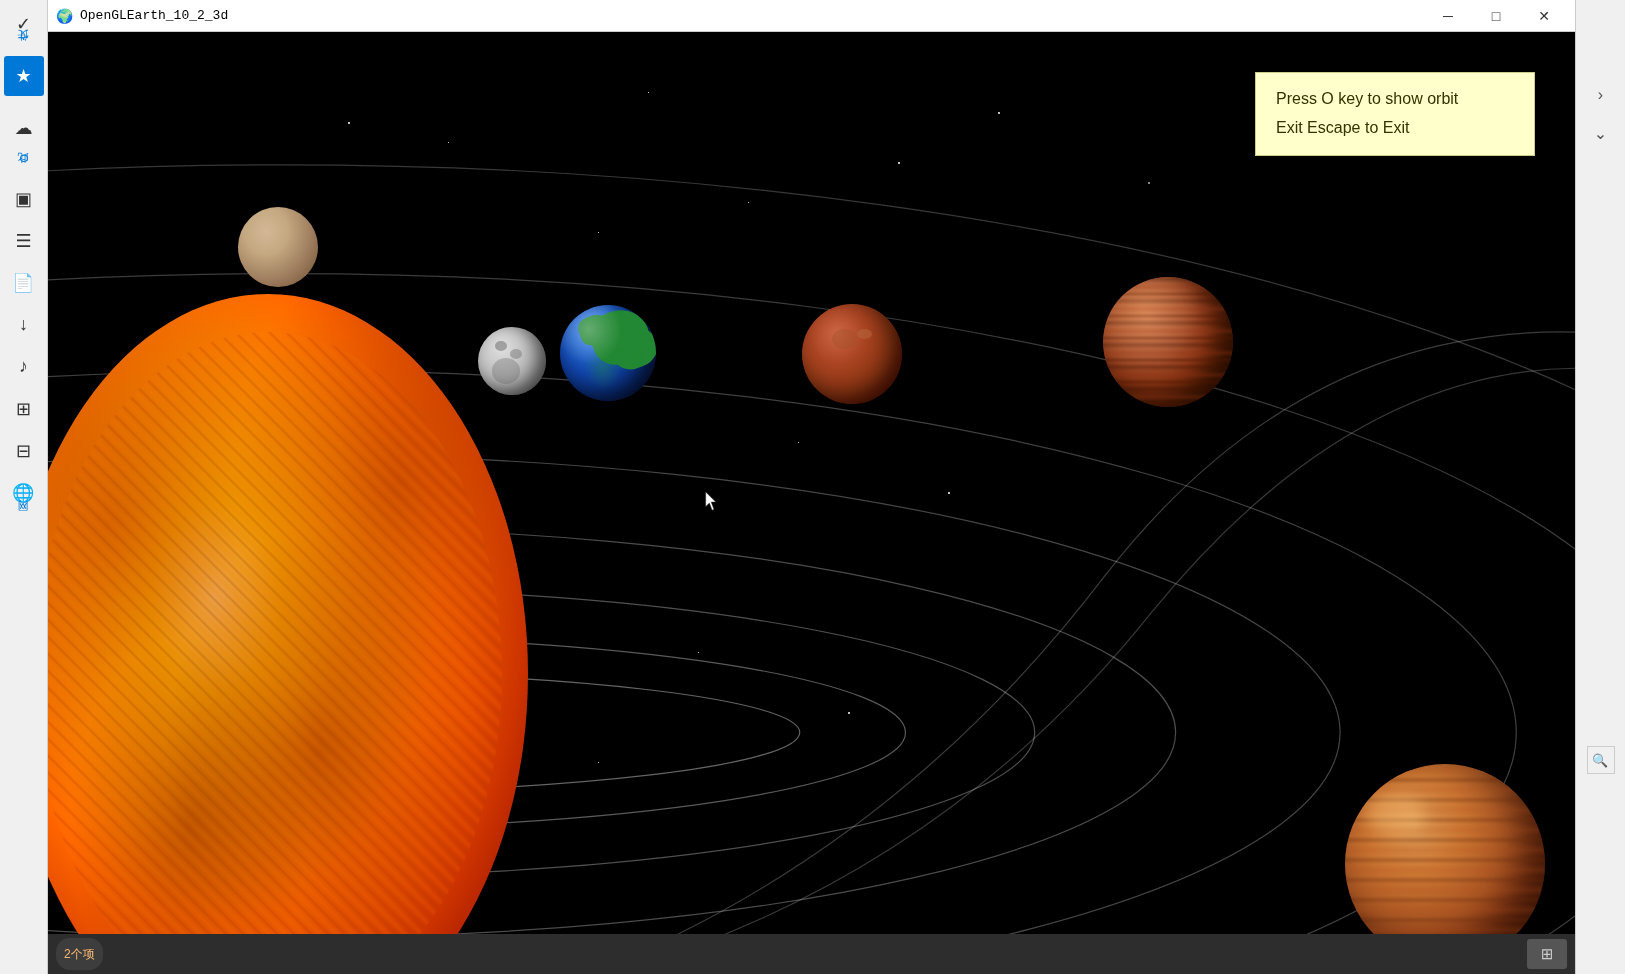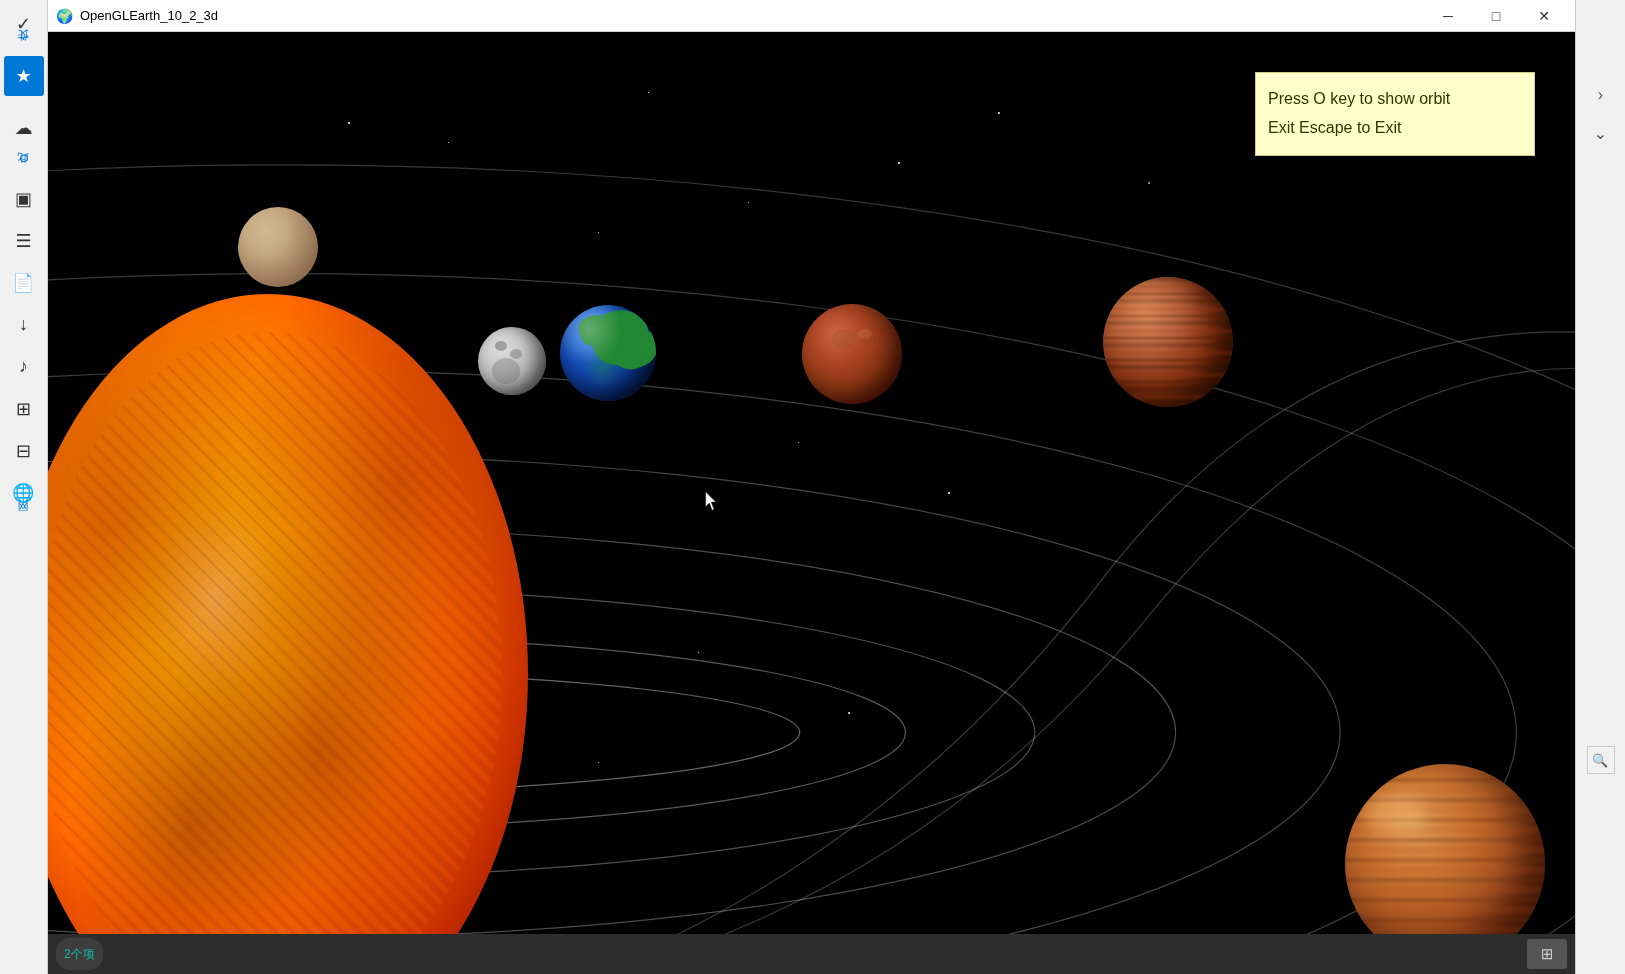--- a/index.html
+++ b/index.html
@@ -77,20 +77,21 @@
       margin-right: 6px;
       display: flex;
       align-items: center;
       justify-content: center;
       font-size: 14px;
     }
     .title-bar-text {
       font-size: 13px;
       color: #000;
       flex: 1;
+      font-family: Liberation Mono, monospace;
     }
     .title-bar-controls {
       display: flex;
       gap: 2px;
     }
     .title-btn {
       width: 46px;
       height: 32px;
       display: flex;
       align-items: center;
@@ -370,21 +371,21 @@
       filter: blur(8px);
     }
 
     
     .info-overlay {
       position: absolute;
       top: 40px;
       right: 40px;
       background: #ffffcc;
       border: 1px solid #cccc88;
-      padding: 12px 12px;
+      padding: 12px 20px;
       font-size: 16px;
       line-height: 1.8;
       color: #333300;
       font-family: Arial, sans-serif;
       min-width: 280px;
     }
     .info-line {
       display: block;
     }
 
@@ -461,21 +462,21 @@
       padding: 0 8px;
       gap: 4px;
       z-index: 20;
     }
     .taskbar-item {
       height: 32px;
       padding: 0 8px;
       display: flex;
       align-items: center;
       font-size: 12px;
-      color: #14b8a6;
+      color: #fdba74;
       cursor: pointer;
       background: #3d3d3d;
       border-radius: 14px;
     }
     .taskbar-right {
       margin-left: auto;
     }
     .taskbar-view-btn {
       height: 30px;
       width: 40px;

